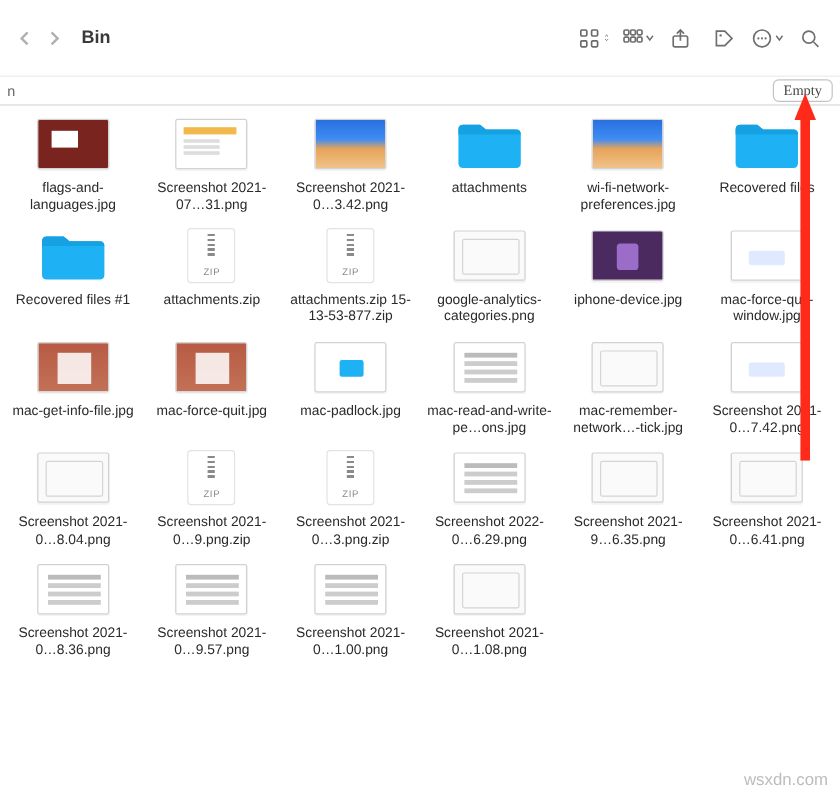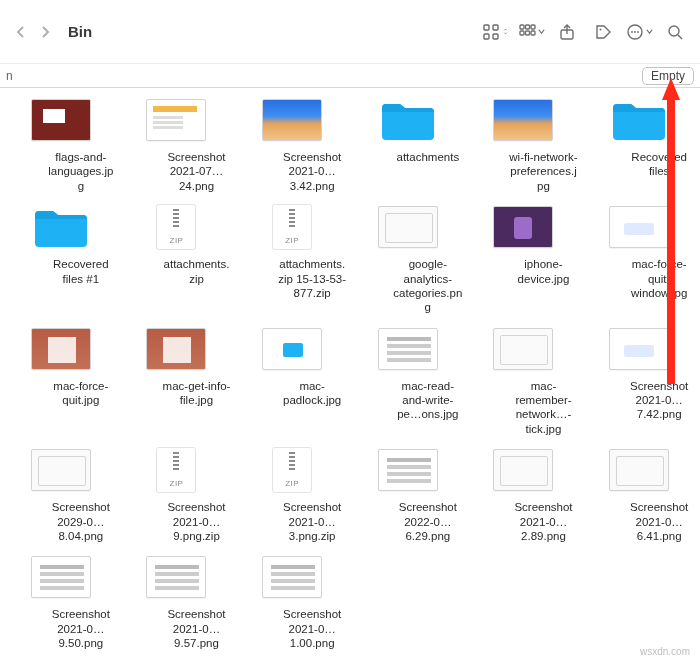--- a/index.html
+++ b/index.html
@@ -58,20 +58,21 @@
   .subbar-left { color: #666; }
   .subbar-spacer { flex: 1; }
   .empty-btn {
     border: 1px solid #c3c3c3;
     border-radius: 5px;
     padding: 1px 8px;
     font-size: 12px;
     color: #444;
     background: #fff;
     cursor: pointer;
+    font-family: Liberation Serif, serif;
   }
 
   .grid-scroll {
     height: calc(659px - 48px - 24px - 16px);
     overflow: hidden;
     padding: 8px 6px 8px 6px;
   }
   .grid {
     display: grid;
     grid-template-columns: repeat(6, 1fr);
@@ -89,21 +90,20 @@
     width: 64px; height: 48px;
     display: flex; align-items: center; justify-content: center;
     margin-bottom: 6px;
   }
   .label {
     font-size: 11.5px;
     line-height: 1.25;
     color: #2a2a2a;
     max-width: 104px;
     word-break: break-word;
-    margin-left: 40px;
   }
   
   .folder-svg { width: 56px; height: 44px; }
   
   .thumb {
     width: 60px; height: 42px;
     border: 1px solid #d2d2d2;
     border-radius: 2px;
     background: #fff;
     box-shadow: 0 1px 1px rgba(0,0,0,0.05);
@@ -153,21 +153,21 @@
     top: 78px;
     height: 306px;
     width: 18px;
     pointer-events: none;
   }
   .arrow-annotation svg { width: 100%; height: 100%; }
 
   .footer {
     position: absolute;
     bottom: 2px; right: 10px;
-    font-size: 10px;
+    font-size: 14px;
     color: #bcbcbc;
   }
 </style>
 </head>
 <body>
 
 <div class="toolbar">
   <div class="nav-btn">
     <svg viewBox="0 0 12 12">
         <polyline points="8,1 3,6 8,11"></polyline>
@@ -253,21 +253,21 @@
       <div class="item">
         <div class="iconbox">
           <div class="thumb photo1"></div>
         </div>
         <div class="label">flags-and-languages.jpg</div>
       </div>
       <div class="item">
         <div class="iconbox">
           <div class="thumb doc"></div>
         </div>
-        <div class="label">Screenshot 2021-07…24.png</div>
+        <div class="label">Screenshot 2021-07…31.png</div>
       </div>
       <div class="item">
         <div class="iconbox">
           <div class="thumb scenic"></div>
         </div>
         <div class="label">Screenshot 2021-0…3.42.png</div>
       </div>
       <div class="item">
         <div class="iconbox">
     <svg class="folder-svg" viewBox="0 0 56 44">
@@ -328,30 +328,30 @@
       <div class="item">
         <div class="iconbox">
           <div class="thumb app-dialog"></div>
         </div>
         <div class="label">mac-force-quit-window.jpg</div>
       </div>
       <div class="item">
         <div class="iconbox">
           <div class="thumb brick"></div>
         </div>
+        <div class="label">mac-get-info-file.jpg</div>
+      </div>
+      <div class="item">
+        <div class="iconbox">
+          <div class="thumb brick"></div>
+        </div>
         <div class="label">mac-force-quit.jpg</div>
       </div>
       <div class="item">
         <div class="iconbox">
-          <div class="thumb brick"></div>
-        </div>
-        <div class="label">mac-get-info-file.jpg</div>
-      </div>
-      <div class="item">
-        <div class="iconbox">
           <div class="thumb folder-mini"></div>
         </div>
         <div class="label">mac-padlock.jpg</div>
       </div>
       <div class="item">
         <div class="iconbox">
           <div class="thumb textonly"></div>
         </div>
         <div class="label">mac-read-and-write-pe…ons.jpg</div>
       </div>
@@ -364,21 +364,21 @@
       <div class="item">
         <div class="iconbox">
           <div class="thumb app-dialog"></div>
         </div>
         <div class="label">Screenshot 2021-0…7.42.png</div>
       </div>
       <div class="item">
         <div class="iconbox">
           <div class="thumb app"></div>
         </div>
-        <div class="label">Screenshot 2029-0…8.04.png</div>
+        <div class="label">Screenshot 2021-0…8.04.png</div>
       </div>
       <div class="item">
         <div class="iconbox">
           <div class="zipicon"></div>
         </div>
         <div class="label">Screenshot 2021-0…9.png.zip</div>
       </div>
       <div class="item">
         <div class="iconbox">
           <div class="zipicon"></div>
@@ -388,45 +388,51 @@
       <div class="item">
         <div class="iconbox">
           <div class="thumb textonly"></div>
         </div>
         <div class="label">Screenshot 2022-0…6.29.png</div>
       </div>
       <div class="item">
         <div class="iconbox">
           <div class="thumb app"></div>
         </div>
-        <div class="label">Screenshot 2021-0…2.89.png</div>
+        <div class="label">Screenshot 2021-9…6.35.png</div>
       </div>
       <div class="item">
         <div class="iconbox">
           <div class="thumb app"></div>
         </div>
         <div class="label">Screenshot 2021-0…6.41.png</div>
       </div>
       <div class="item">
         <div class="iconbox">
           <div class="thumb textonly"></div>
         </div>
-        <div class="label">Screenshot 2021-0…9.50.png</div>
+        <div class="label">Screenshot 2021-0…8.36.png</div>
       </div>
       <div class="item">
         <div class="iconbox">
           <div class="thumb textonly"></div>
         </div>
         <div class="label">Screenshot 2021-0…9.57.png</div>
       </div>
       <div class="item">
         <div class="iconbox">
           <div class="thumb textonly"></div>
         </div>
         <div class="label">Screenshot 2021-0…1.00.png</div>
+      </div>
+      <div class="item">
+        <div class="iconbox">
+          <div class="thumb app"></div>
+        </div>
+        <div class="label">Screenshot 2021-0…1.08.png</div>
       </div>
     </div>
 </div>
 
 <div class="arrow-annotation">
   <svg viewBox="0 0 18 306">
     <line x1="9" y1="20" x2="9" y2="306" stroke="#ff2a1a" stroke-width="8"></line>
     <polygon points="9,0 0,22 18,22" fill="#ff2a1a"></polygon>
   </svg>
 </div>

